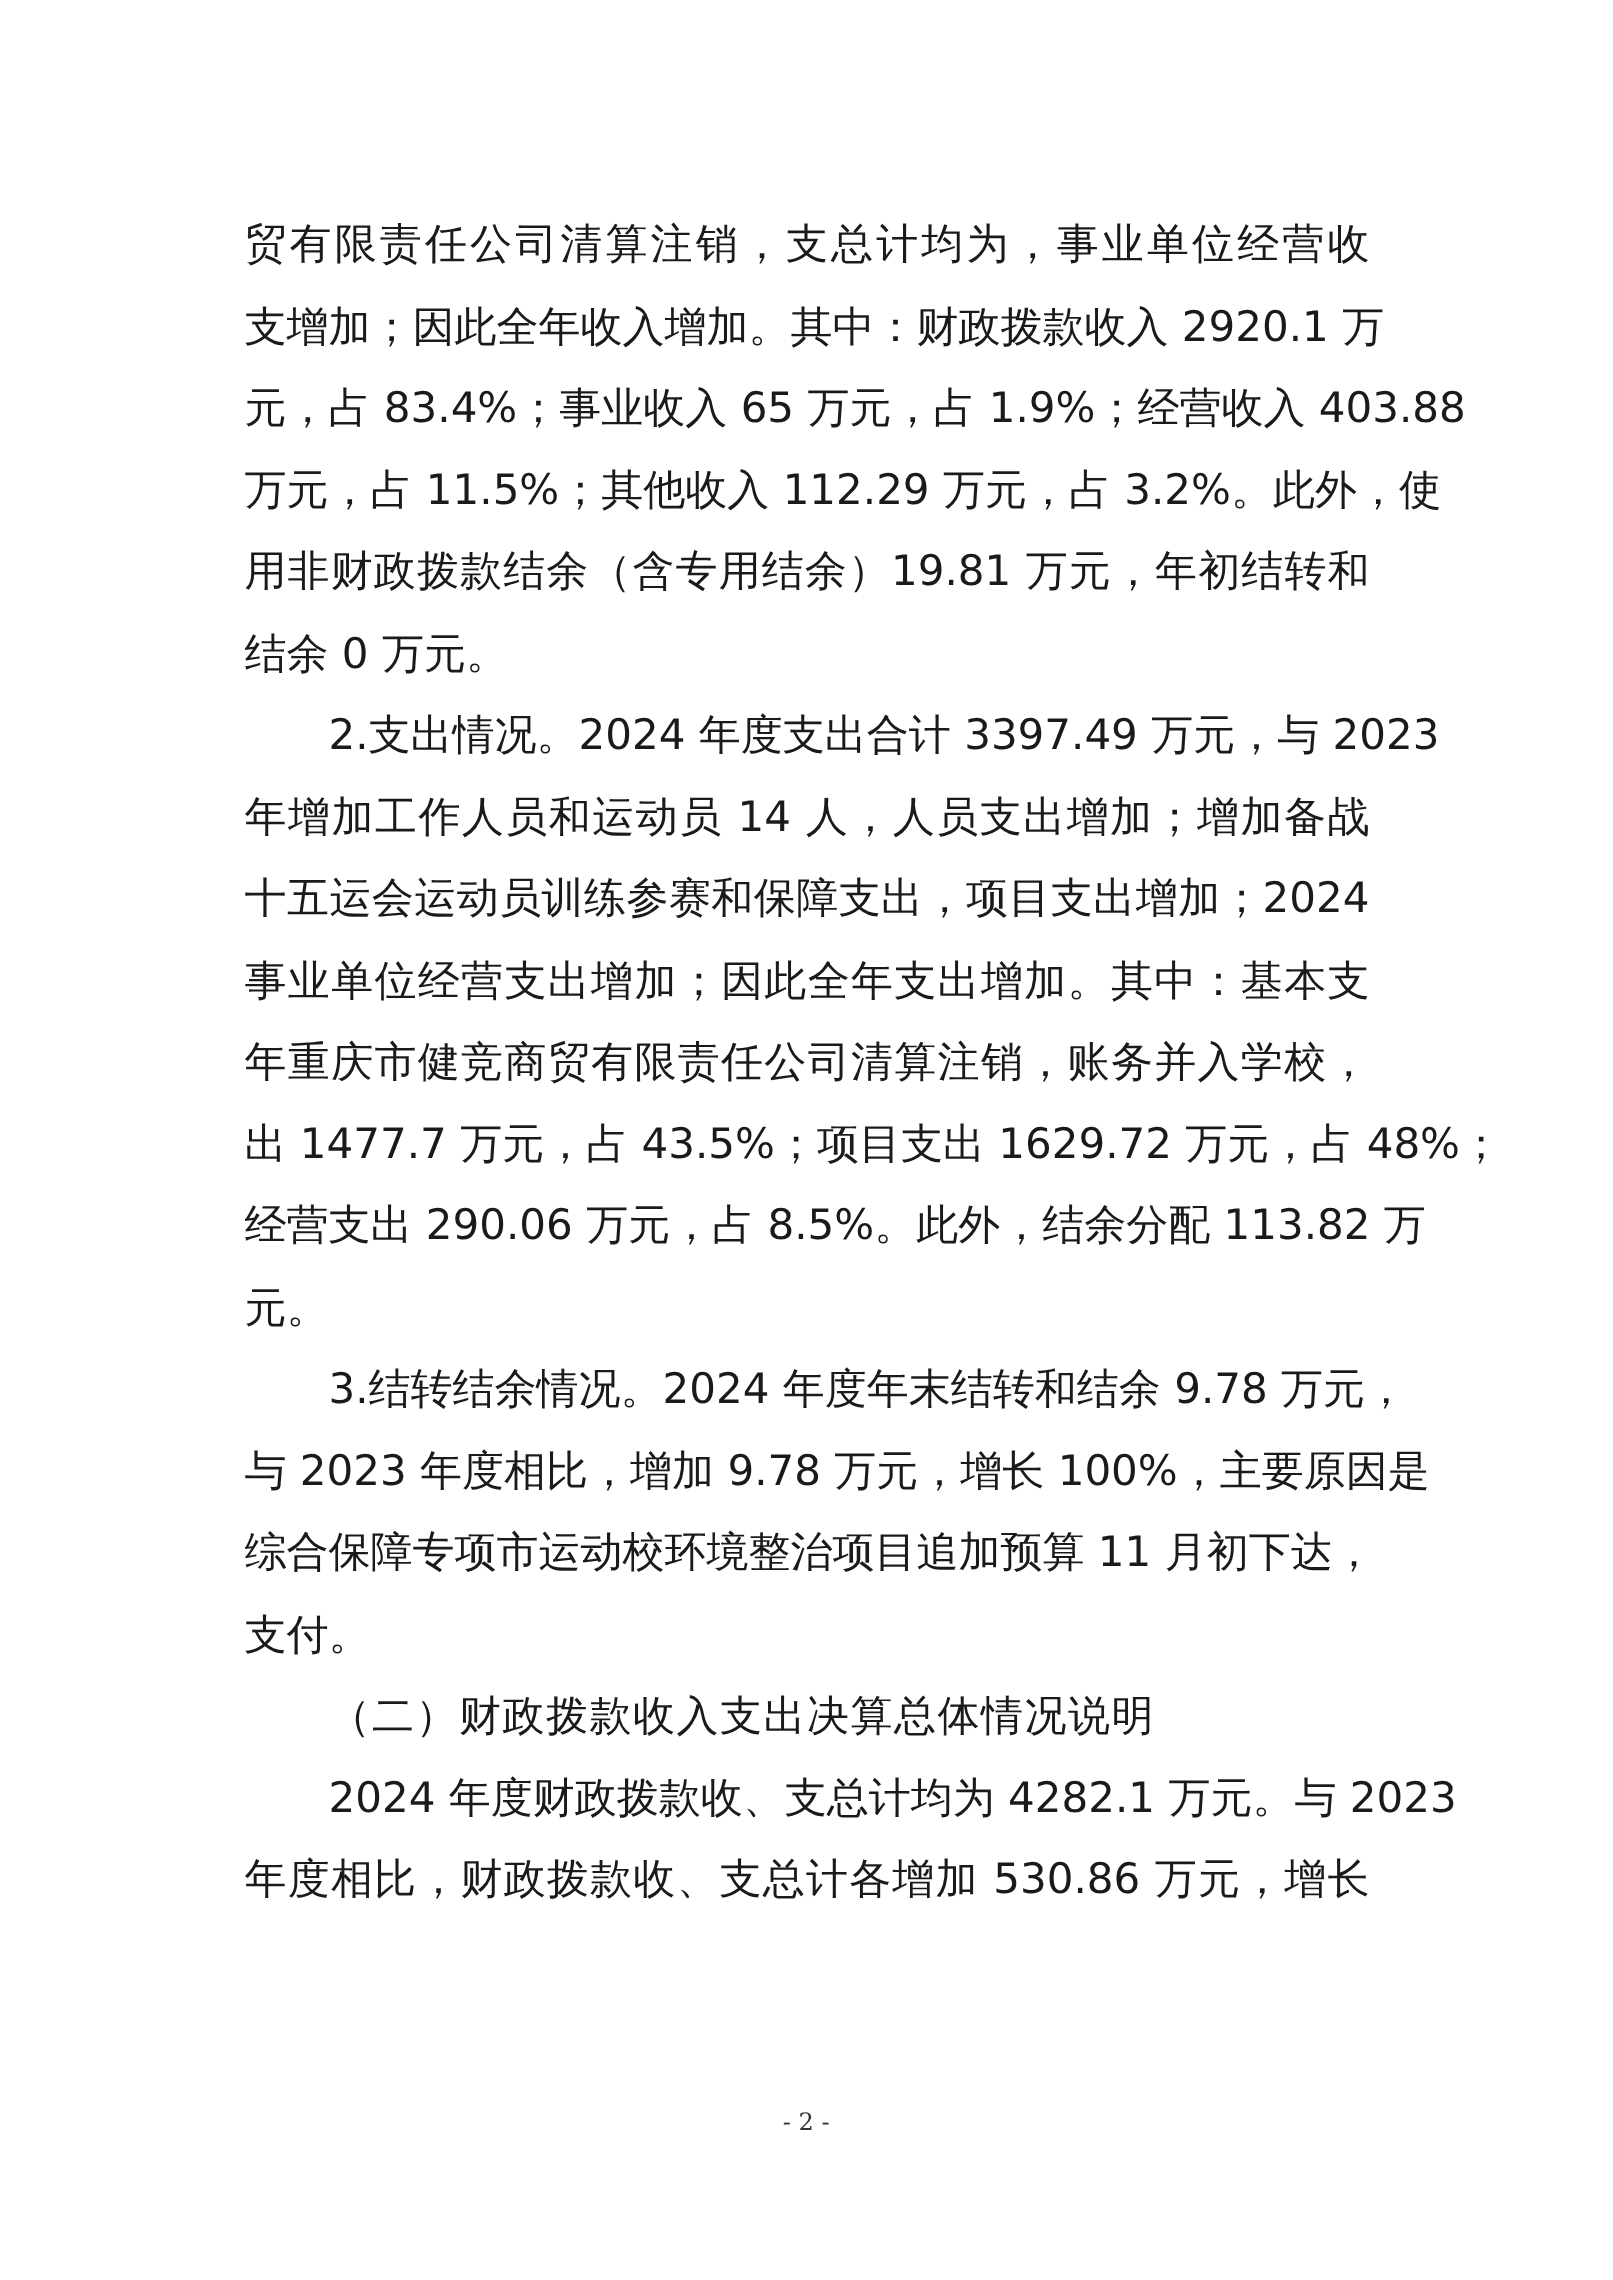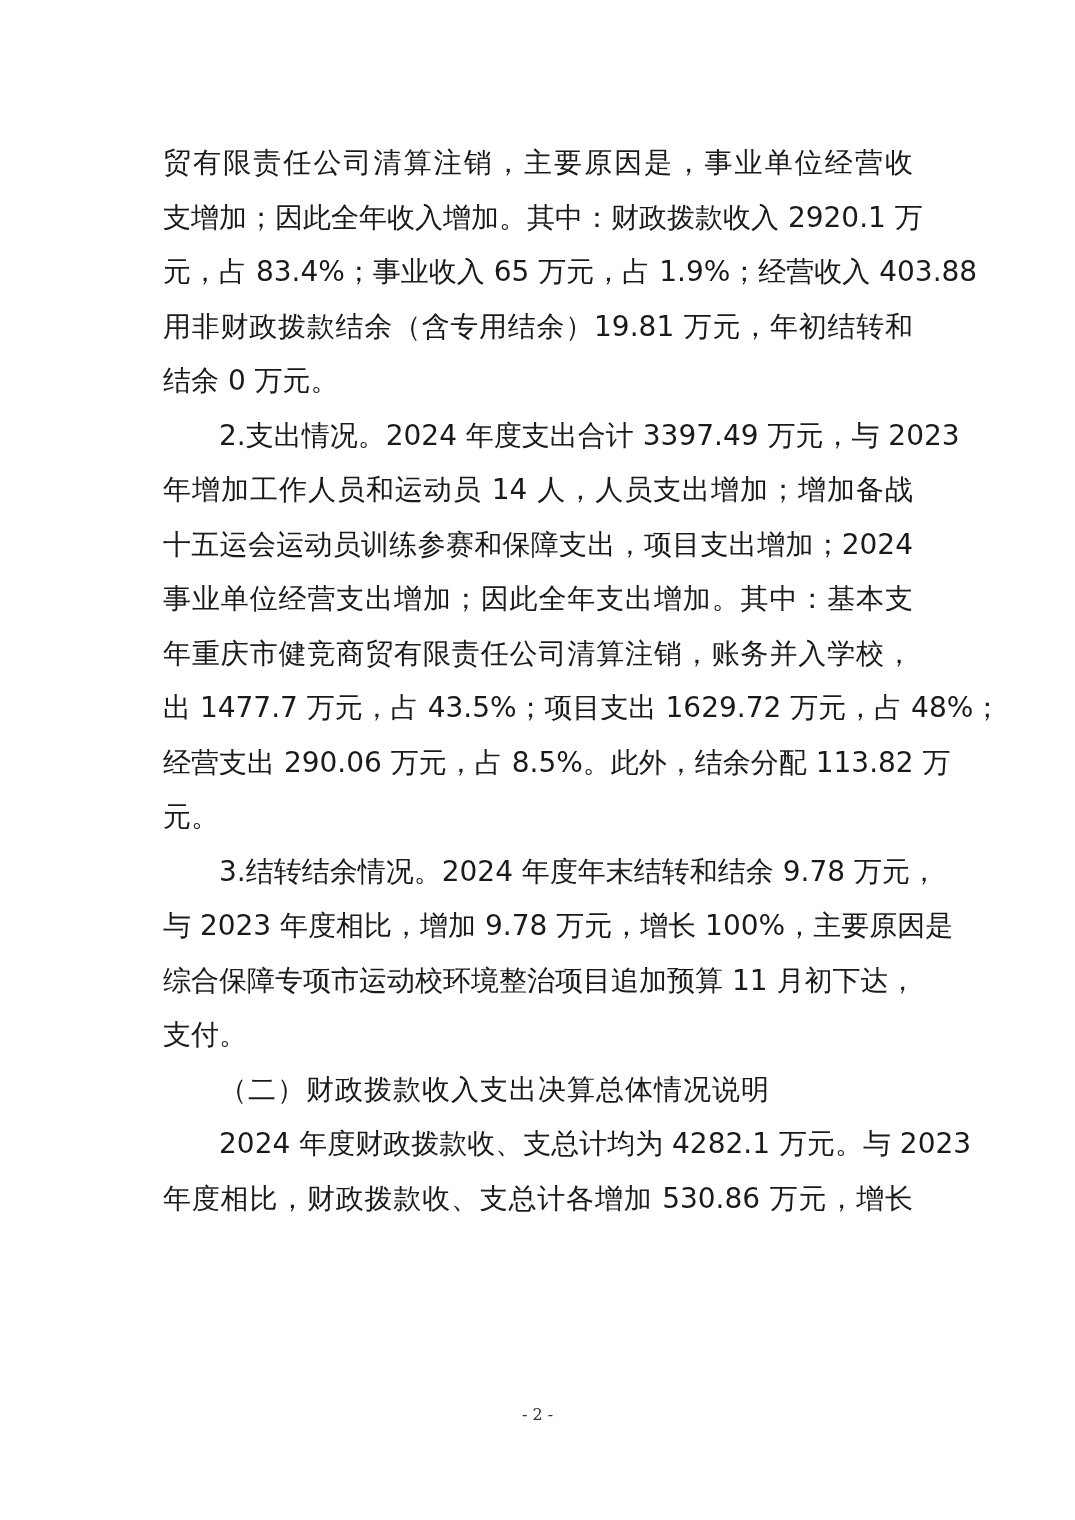--- a/index.html
+++ b/index.html
@@ -21,23 +21,24 @@
     font-family: "DejaVu Serif", "Liberation Serif", serif; font-size: 16px; color: #333;
   }
 </style>
 </head>
 <body>
 
 <div class="page">
   <div class="content">
 
     <div>
-      <span class="line">贸有限责任公司清算注销，主要原因是，事业单位经营收</span>
+      <span class="line">贸有限责任公司清算注销，支总计均为，事业单位经营收</span>
       <span class="line">支增加；因此全年收入增加。其中：财政拨款收入 2920.1 万</span>
       <span class="line">元，占 83.4%；事业收入 65 万元，占 1.9%；经营收入 403.88</span>
+      <span class="line">万元，占 11.5%；其他收入 112.29 万元，占 3.2%。此外，使</span>
       <span class="line">用非财政拨款结余（含专用结余）19.81 万元，年初结转和</span>
       <span class="line last">结余 0 万元。</span>
     </div>
 
     <div>
       <span class="line indent">2.支出情况。2024 年度支出合计 3397.49 万元，与 2023</span>
       <span class="line">年增加工作人员和运动员 14 人，人员支出增加；增加备战</span>
       <span class="line">十五运会运动员训练参赛和保障支出，项目支出增加；2024</span>
       <span class="line">事业单位经营支出增加；因此全年支出增加。其中：基本支</span>
       <span class="line">年重庆市健竞商贸有限责任公司清算注销，账务并入学校，</span>

